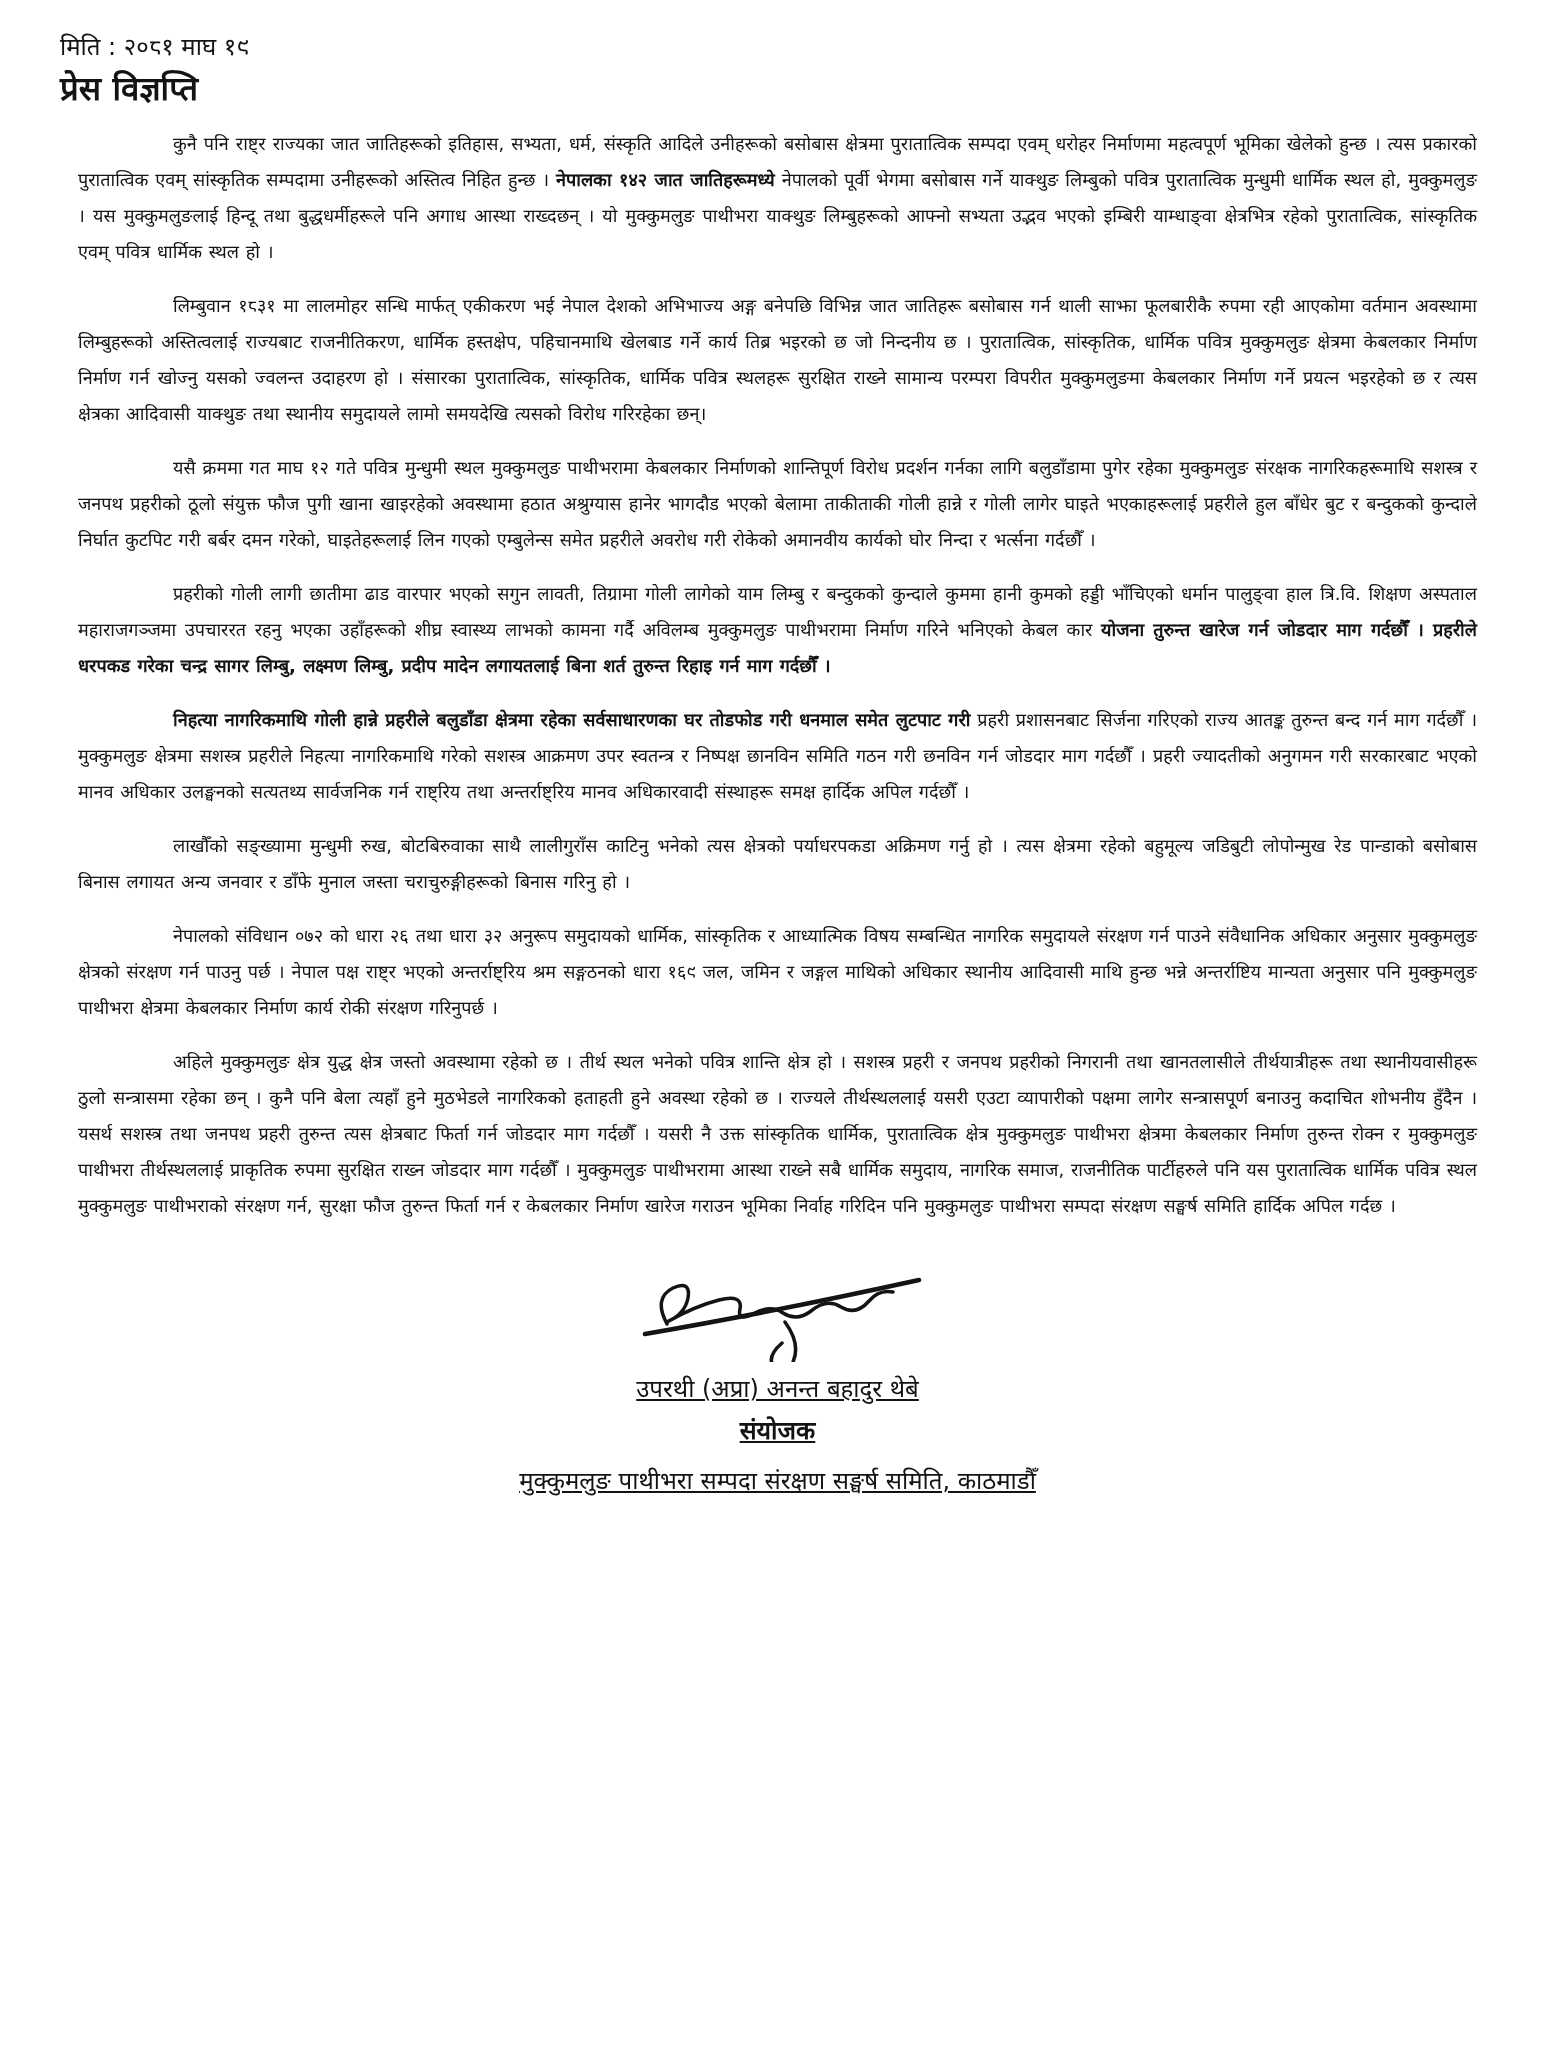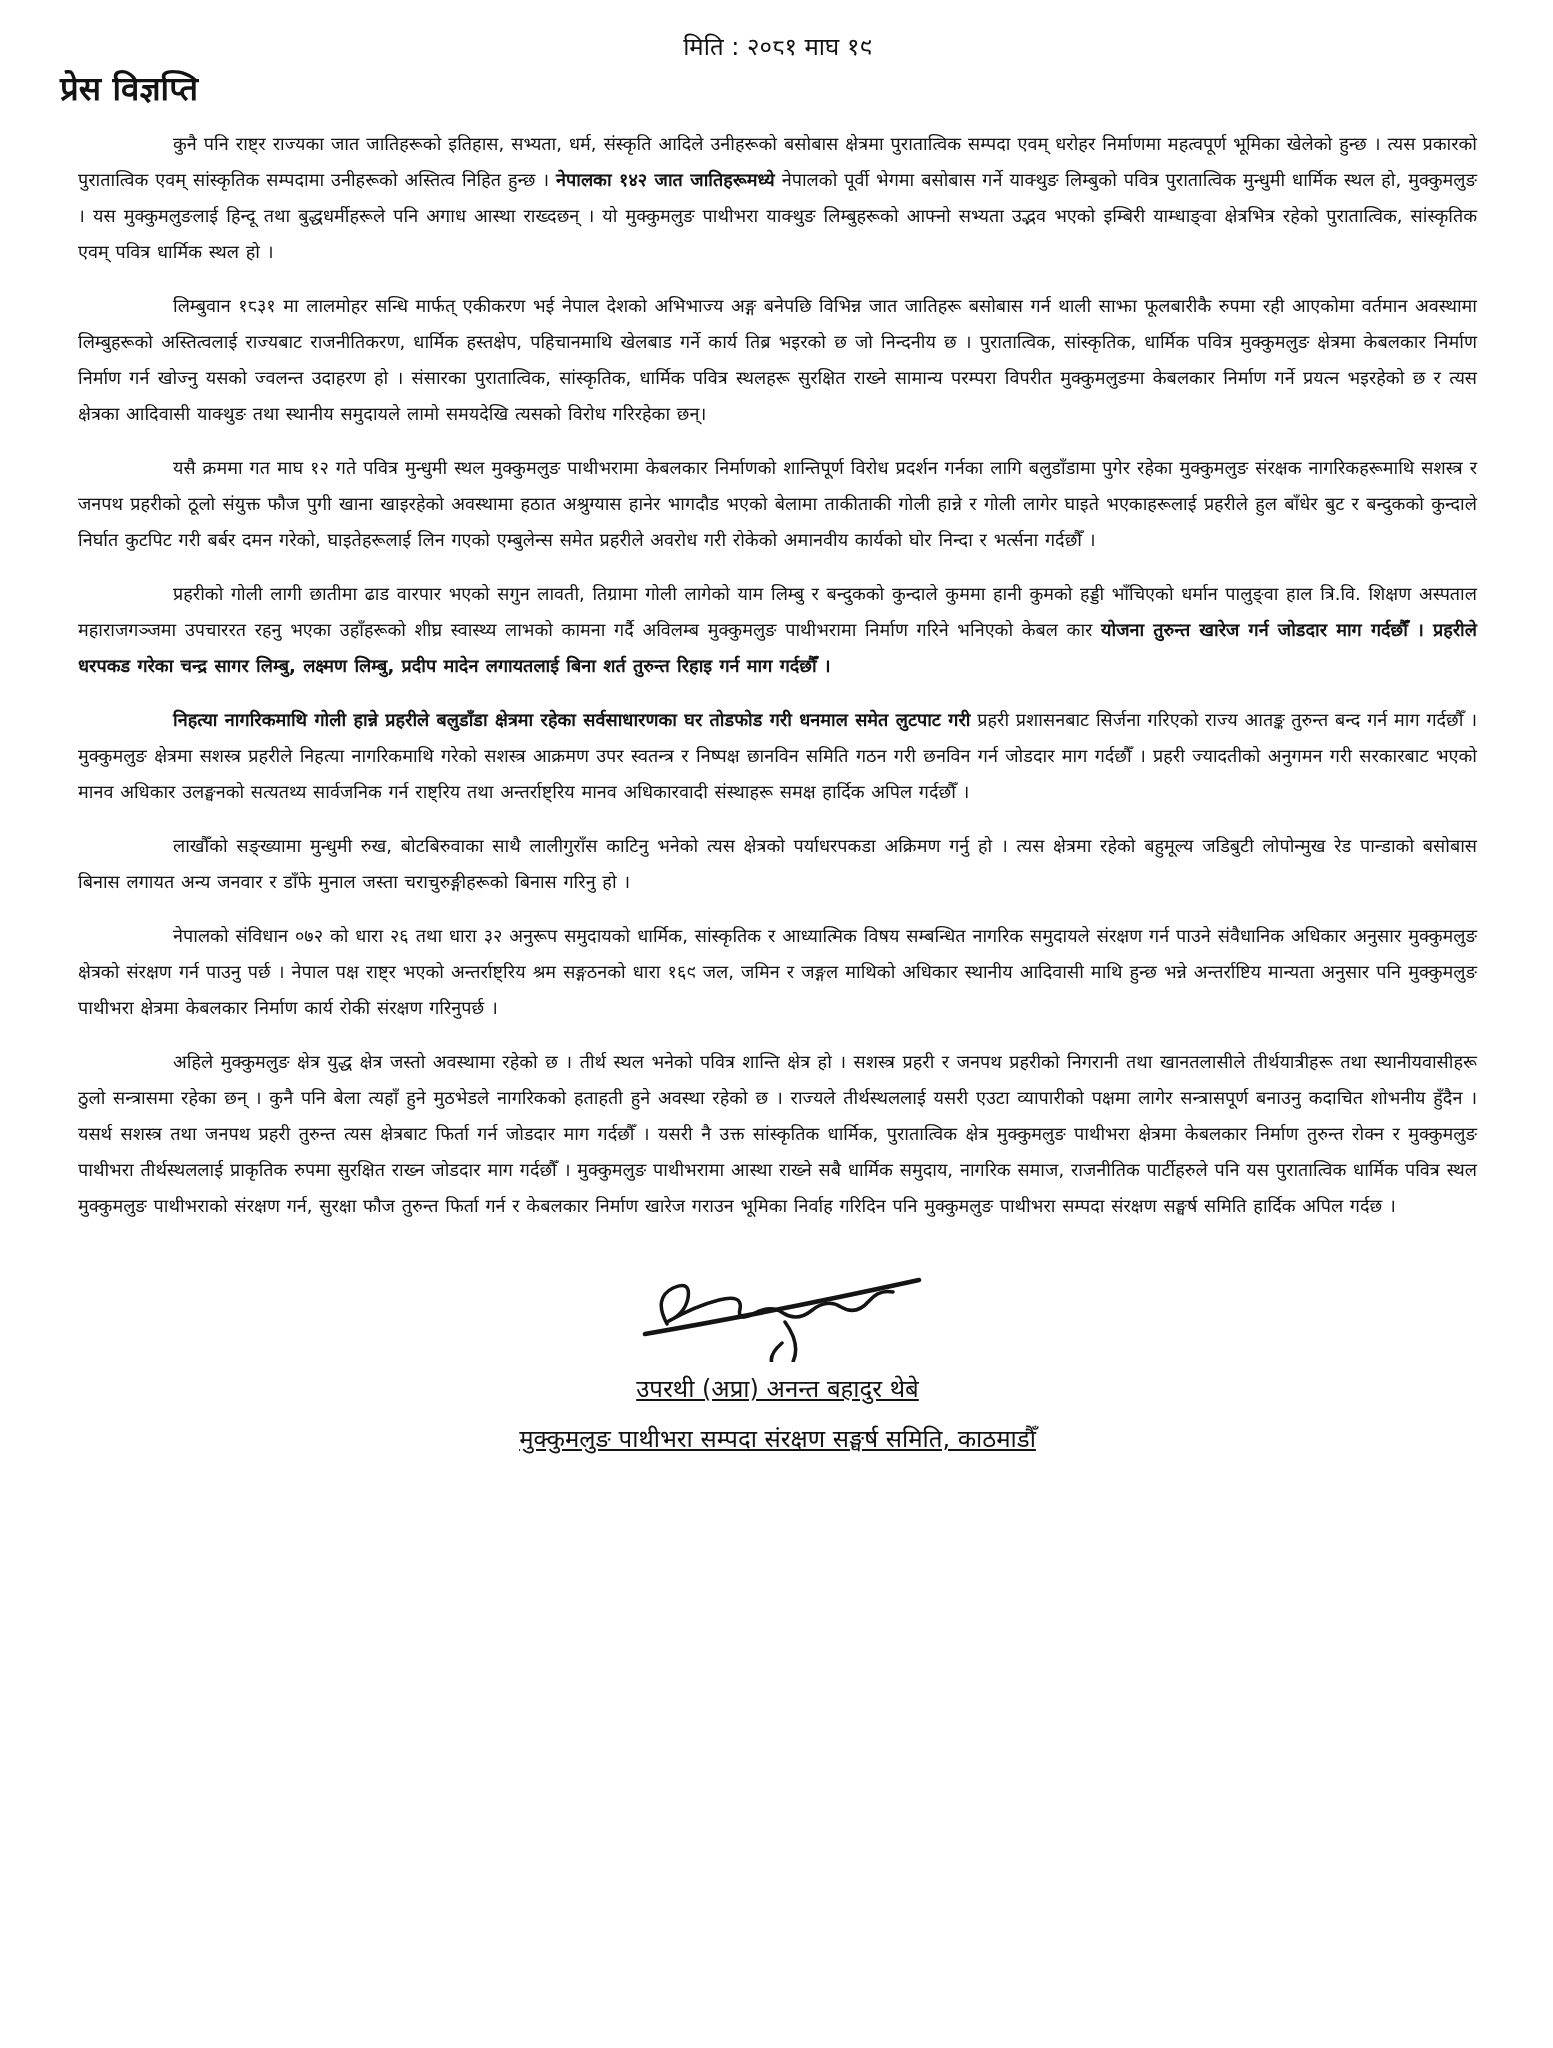--- a/index.html
+++ b/index.html
@@ -13,21 +13,21 @@
     height: 2048px;
     margin: 0 auto;
     background: #ffffff;
     color: #131313;
     font-family: "DejaVu Sans", sans-serif;
     box-sizing: border-box;
     padding: 30px 58px 0 60px;
     overflow: hidden;
   }
   .date-line {
-    text-align: center;
+    text-align: left;
     font-size: 24px;
     line-height: 34px;
     margin: 0 0 6px 0;
   }
   .title {
     text-align: left;
     font-size: 33px;
     font-weight: bold;
     margin: 2px 0 16px 0;
     line-height: 38px;
@@ -89,16 +89,17 @@
 
   <div class="signature-block">
     <span class="signature-wrap">
       <svg width="300" height="112" viewBox="0 0 300 112" aria-hidden="true">
         <path d="M34 74 q -14 -26 6 -36 q 18 -8 15 10 q -3 16 -21 24 q 28 -16 52 -22 q 24 -6 21 9 q -3 13 13 5 q 18 -10 30 -1 q 14 9 28 -2 q 16 -13 30 -4 q 15 9 28 -6 q 10 -12 24 -9" fill="none" stroke="#141414" stroke-width="3.5" stroke-linecap="round"></path>
         <path d="M12 84 Q 140 62 286 30" fill="none" stroke="#141414" stroke-width="4.5" stroke-linecap="round"></path>
         <path d="M152 72 q 16 22 8 40 q -8 16 -19 5 q -8 -10 8 -24" fill="none" stroke="#141414" stroke-width="3.5" stroke-linecap="round"></path>
       </svg>
     </span>
     <div class="signatory-name">उपरथी (अप्रा) अनन्त बहादुर थेबे</div>
+    <div class="signatory-role">संयोजक</div>
     <div class="signatory-org">मुक्कुमलुङ पाथीभरा सम्पदा संरक्षण सङ्घर्ष समिति, काठमाडौँ</div>
   </div>
 
 </div>
 
 </body></html>

